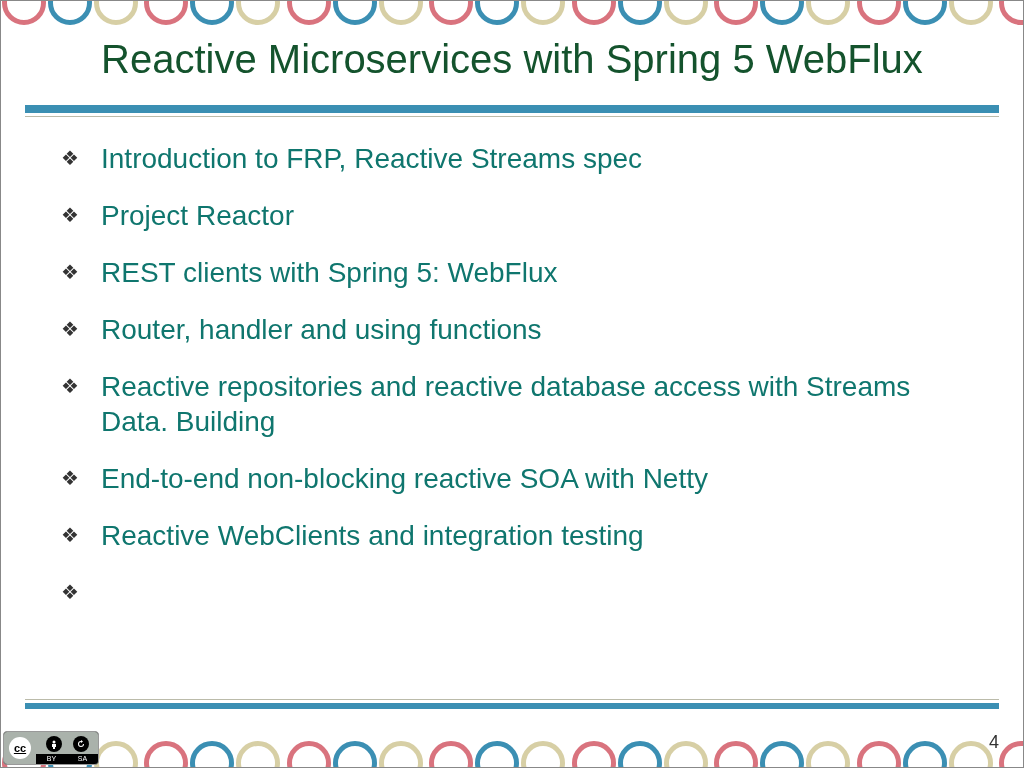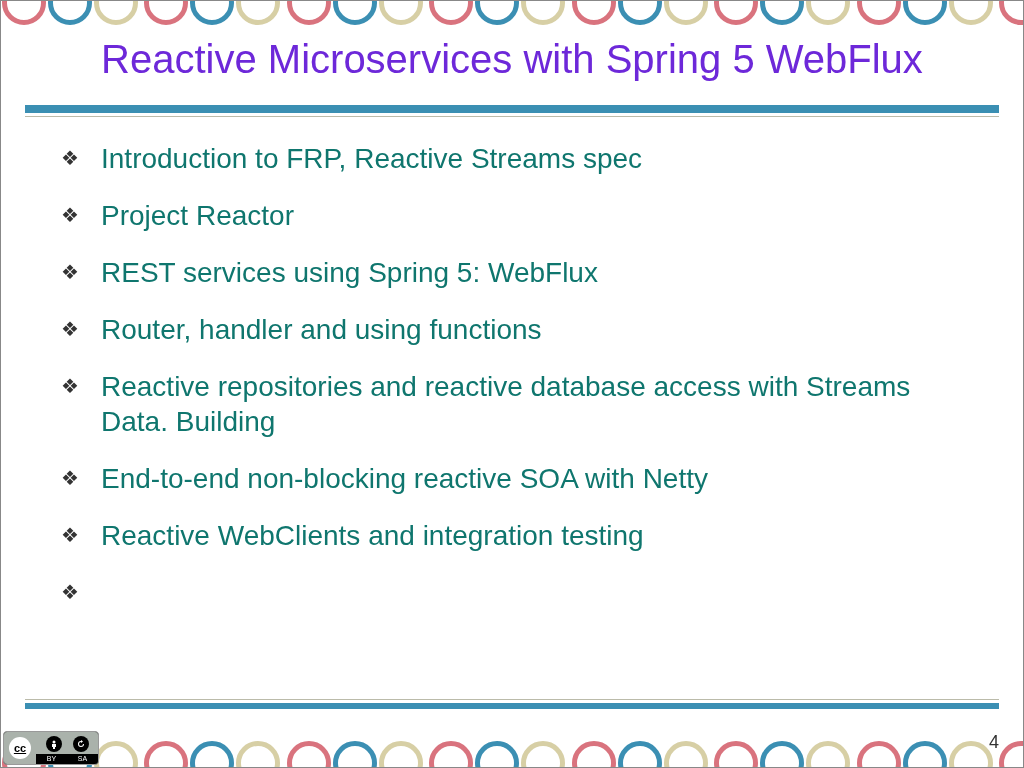--- a/index.html
+++ b/index.html
@@ -62,21 +62,21 @@
     .title-area {
       position: absolute;
       top: 36px;
       left: 0;
       width: 100%;
       text-align: center;
     }
     .title-area h1 {
       font-size: 40px;
       font-weight: normal;
-      color: #6d28d9;
+      color: #14532d;
       padding: 0 24px;
     }
     .divider {
       position: absolute;
       top: 104px;
       left: 24px;
       right: 24px;
     }
     .divider-bar {
       height: 8px;
@@ -232,21 +232,21 @@
     <div class="bullet-row">
       <span class="bullet-marker">❖</span>
       <span class="bullet-text">Introduction to FRP, Reactive Streams spec</span>
     </div>
     <div class="bullet-row">
       <span class="bullet-marker">❖</span>
       <span class="bullet-text">Project Reactor</span>
     </div>
     <div class="bullet-row">
       <span class="bullet-marker">❖</span>
-      <span class="bullet-text">REST services using Spring 5: WebFlux</span>
+      <span class="bullet-text">REST clients with Spring 5: WebFlux</span>
     </div>
     <div class="bullet-row">
       <span class="bullet-marker">❖</span>
       <span class="bullet-text">Router, handler and using functions</span>
     </div>
     <div class="bullet-row">
       <span class="bullet-marker">❖</span>
       <span class="bullet-text">Reactive repositories and reactive database access with Streams Data. Building</span>
     </div>
     <div class="bullet-row">

